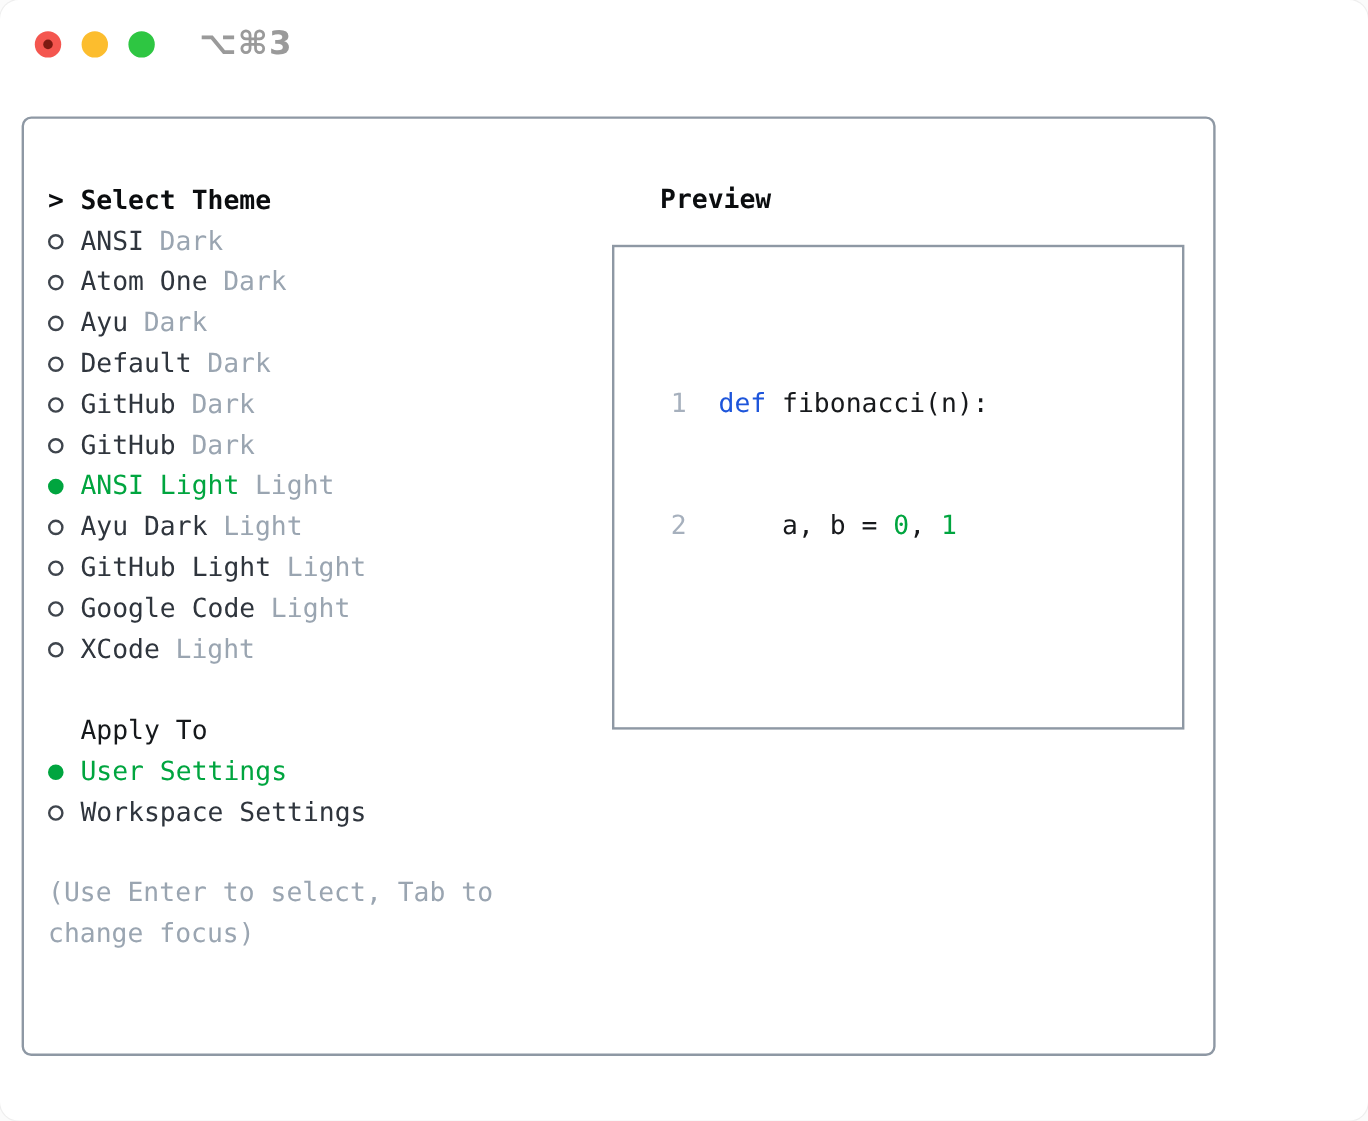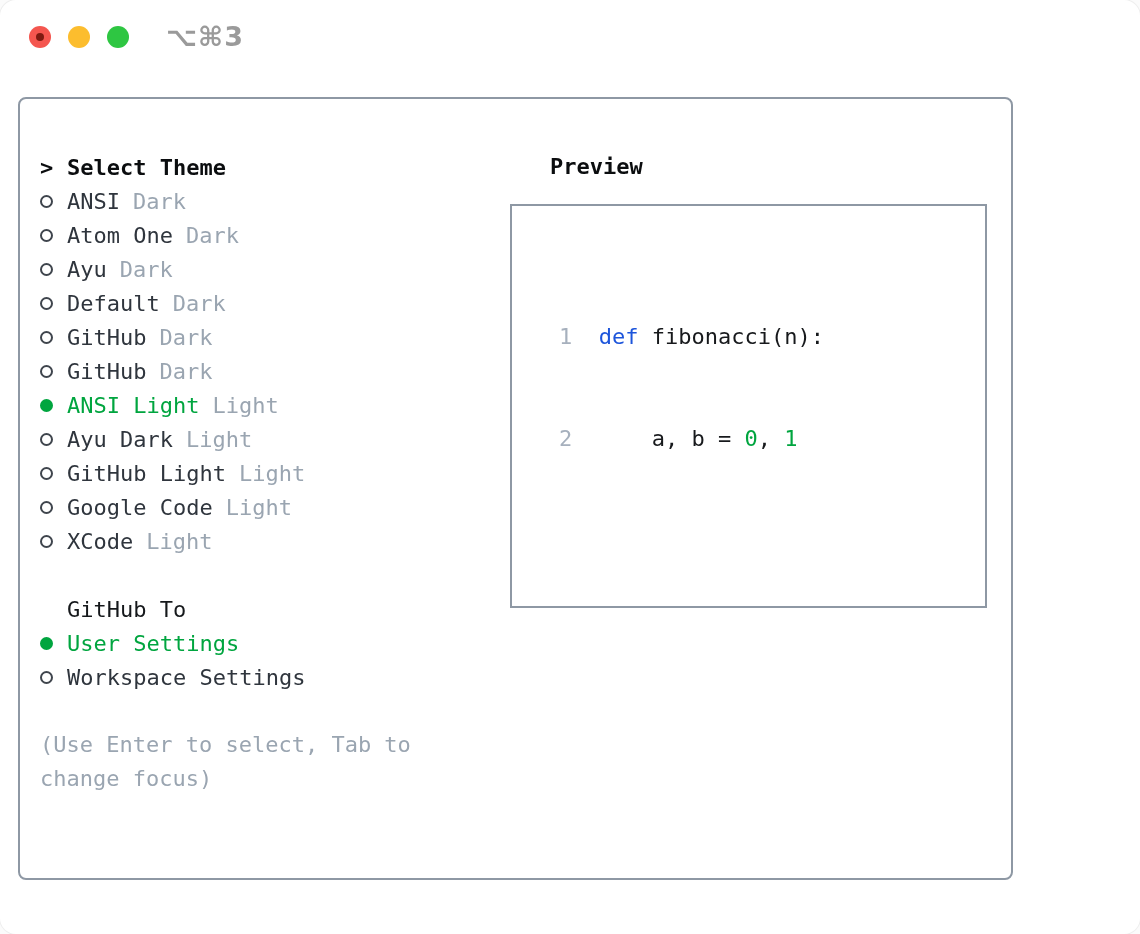--- a/index.html
+++ b/index.html
@@ -145,21 +145,21 @@
         <span class="marker">
             <span class="circle"></span>
           </span>
         <span class="label"><span class="nm">XCode</span><span class="variant">Light</span></span>
       </div>
 
       <div class="row"></div>
 
       <div class="row">
         <span class="marker"></span>
-        <span class="label subheading">GitHub To</span>
+        <span class="label subheading">Apply To</span>
       </div>
       <div class="row theme-item selected">
         <span class="marker">
             <span class="circle"></span>
           </span>
         <span class="label"><span class="opt-label">User Settings</span></span>
       </div>
       <div class="row theme-item">
         <span class="marker">
             <span class="circle"></span>

